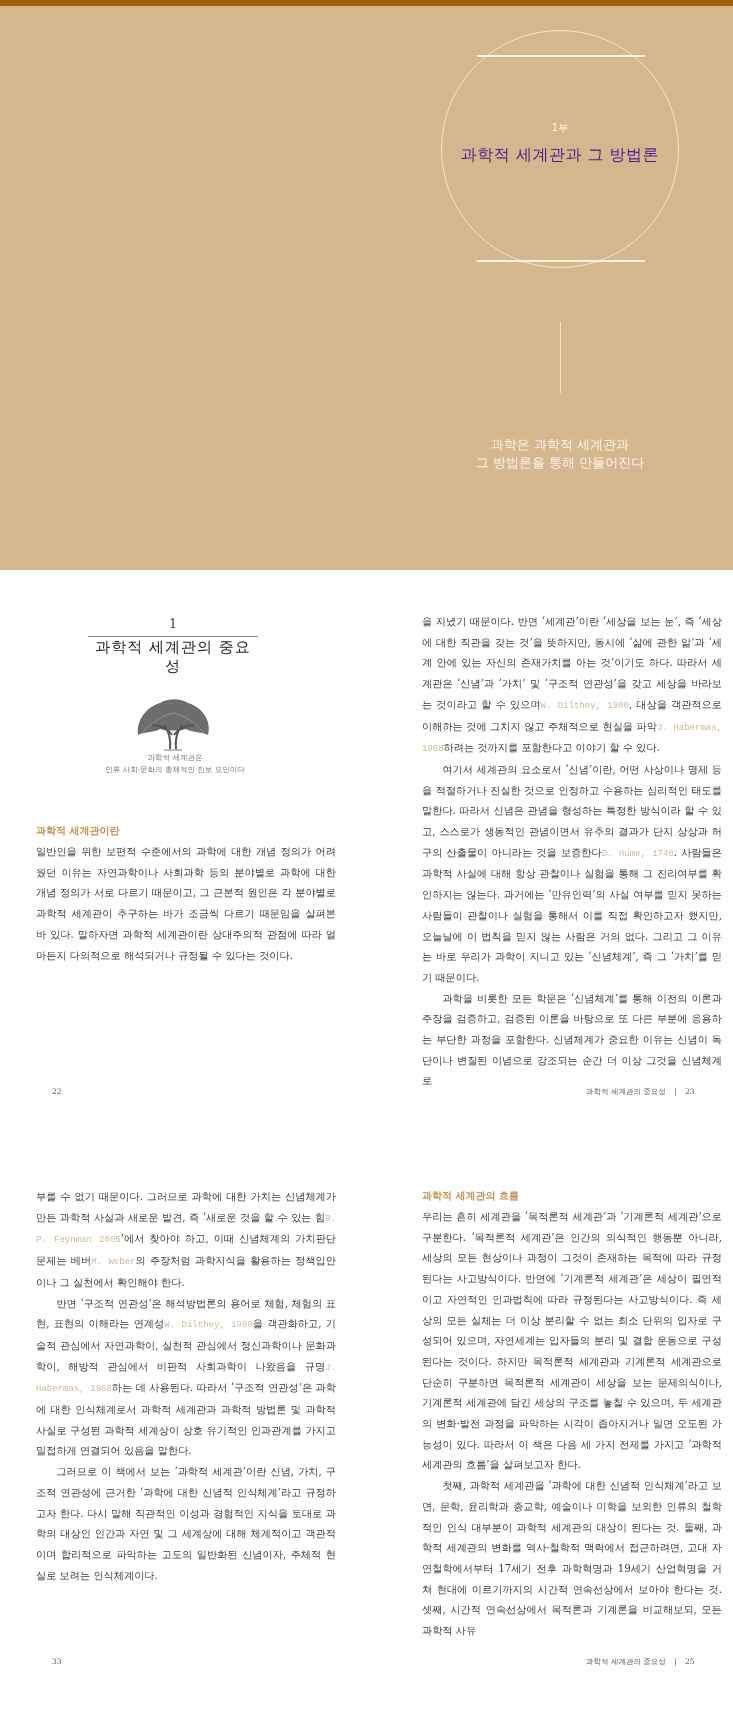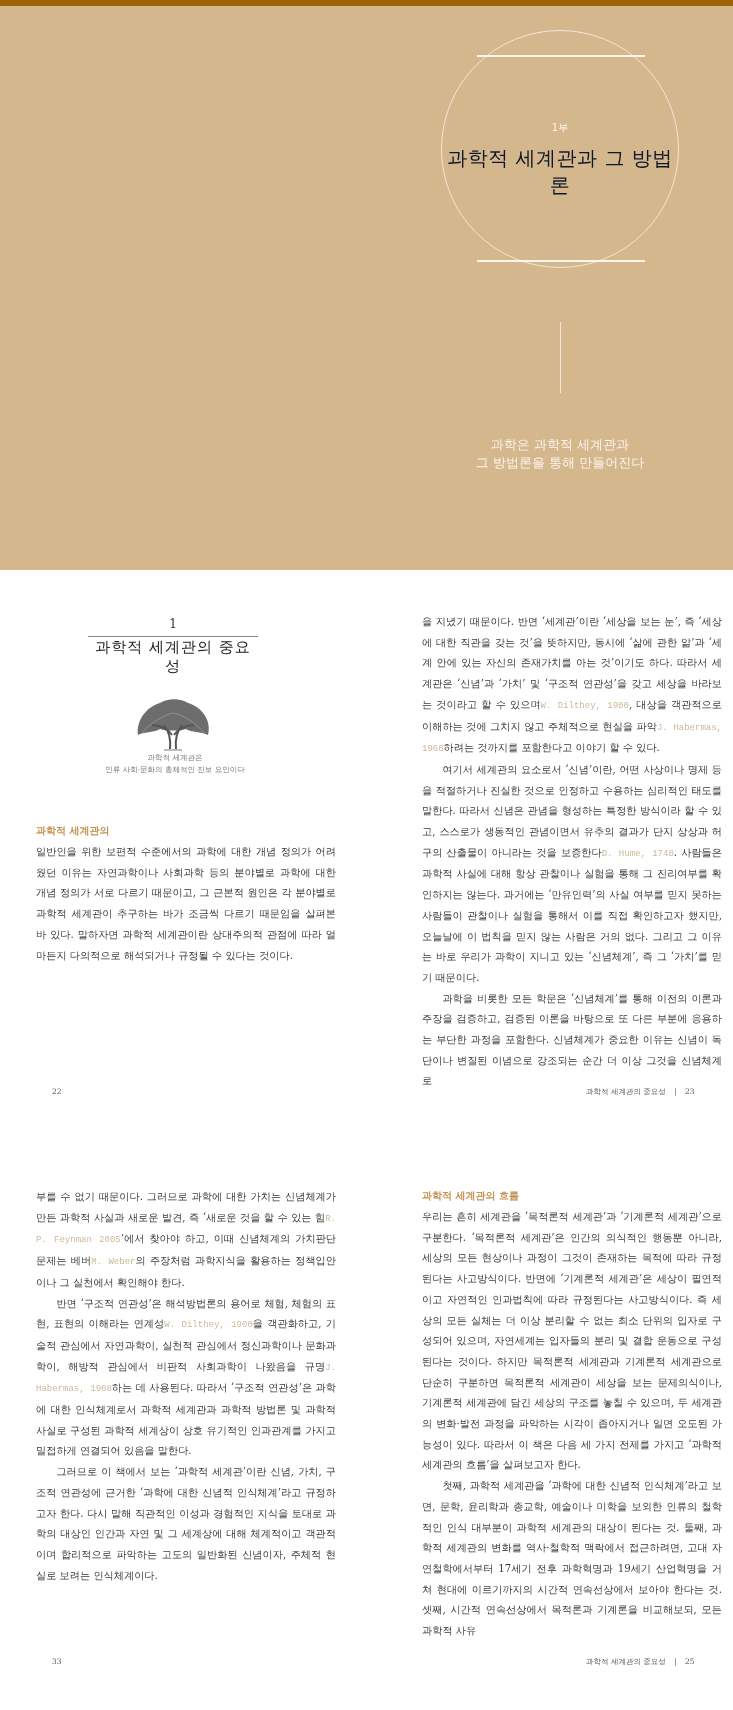--- a/index.html
+++ b/index.html
@@ -21,21 +21,21 @@
   }
   .hline { position: absolute; height: 2px; background: #fbf5ea; }
   .hline.top { left: 477px; top: 49px; width: 168px; }
   .hline.bottom { left: 477px; top: 254px; width: 168px; }
   .part-label {
     position: absolute; left: 441px; width: 238px; top: 115px; text-align: center;
     font-family: "DejaVu Sans", sans-serif; font-size: 10px; color: #fbf5ea;
   }
   .part-title {
     position: absolute; left: 441px; width: 238px; top: 139px; text-align: center;
-    font-family: "DejaVu Sans", sans-serif; font-size: 20px; color: #0f172a; letter-spacing: 0.5px;
+    font-family: "DejaVu Sans", sans-serif; font-size: 16px; color: #4c1d95; letter-spacing: 0.5px;
   }
   .vline { position: absolute; left: 560px; top: 316px; width: 1px; height: 71px; background: #f2e6d2; }
   .tagline {
     position: absolute; left: 441px; width: 238px; top: 430px; text-align: center;
     font-family: "DejaVu Sans", sans-serif; font-size: 13px; line-height: 18px; color: #fbf5ea;
   }
 
   .page { position: absolute; width: 300px; font-size: 10.2px; line-height: 20.7px; color: #3a3a3a; text-align: justify; }
   .para { margin: 0; }
   .para.indent { text-indent: 2em; }
@@ -76,21 +76,21 @@
   <path d="M8 38 C16 28 30 20 39 18 C50 20 62 28 70 38" stroke="#9a9a9a" stroke-width="0.8" fill="none"></path>
   <path d="M36 54 C37 46 36 38 30 30 M42 54 C41 46 42 38 48 30 M38 40 C34 34 26 30 18 30 M40 40 C44 34 52 30 60 30" stroke="#555" stroke-width="2" fill="none"></path>
   <path d="M30 55 L48 55" stroke="#777" stroke-width="1"></path>
 </svg>
 <div class="tree-caption">
   <div>과학적 세계관은</div>
   <div>인류 사회·문화의 총체적인 진보 요인이다</div>
 </div>
 
 <div class="page" style="left:36px; top:822px;">
-  <div class="subhead">과학적 세계관의</div>
+  <div class="subhead">과학적 세계관이란</div>
   <div>
       <p class="para"><span>일반인을 위한 보편적 수준에서의 과학에 대한 개념 정의가 어려웠던 이유는 자연과학이나 사회과학 등의 분야별로 과학에 대한 개념 정의가 서로 다르기 때문이고, 그 근본적 원인은 각 분야별로 과학적 세계관이 추구하는 바가 조금씩 다르기 때문임을 살펴본 바 있다. 말하자면 과학적 세계관이란 상대주의적 관점에 따라 얼마든지 다의적으로 해석되거나 규정될 수 있다는 것이다.</span></p>
     </div>
 </div>
 <div class="folio" style="left:52px; top:1087px;">22</div>
 
 <div class="page" style="left:422px; top:612px;">
   <div>
       <p class="para"><span>을 지녔기 때문이다. 반면 ‘세계관’이란 ‘세상을 보는 눈’, 즉 ‘세상에 대한 직관을 갖는 것’을 뜻하지만, 동시에 ‘삶에 관한 앎’과 ‘세계 안에 있는 자신의 존재가치를 아는 것’이기도 하다. 따라서 세계관은 ‘신념’과 ‘가치’ 및 ‘구조적 연관성’을 갖고 세상을 바라보는 것이라고 할 수 있으며</span><span class="cite">W. Dilthey, 1900</span><span>, 대상을 객관적으로 이해하는 것에 그치지 않고 주체적으로 현실을 파악</span><span class="cite">J. Habermas, 1968</span><span>하려는 것까지를 포함한다고 이야기 할 수 있다.</span></p>
       <p class="para indent"><span>여기서 세계관의 요소로서 ‘신념’이란, 어떤 사상이나 명제 등을 적절하거나 진실한 것으로 인정하고 수용하는 심리적인 태도를 말한다. 따라서 신념은 관념을 형성하는 특정한 방식이라 할 수 있고, 스스로가 생동적인 관념이면서 유추의 결과가 단지 상상과 허구의 산출물이 아니라는 것을 보증한다</span><span class="cite">D. Hume, 1748</span><span>. 사람들은 과학적 사실에 대해 항상 관찰이나 실험을 통해 그 진리여부를 확인하지는 않는다. 과거에는 ‘만유인력’의 사실 여부를 믿지 못하는 사람들이 관찰이나 실험을 통해서 이를 직접 확인하고자 했지만, 오늘날에 이 법칙을 믿지 않는 사람은 거의 없다. 그리고 그 이유는 바로 우리가 과학이 지니고 있는 ‘신념체계’, 즉 그 ‘가치’를 믿기 때문이다.</span></p>

